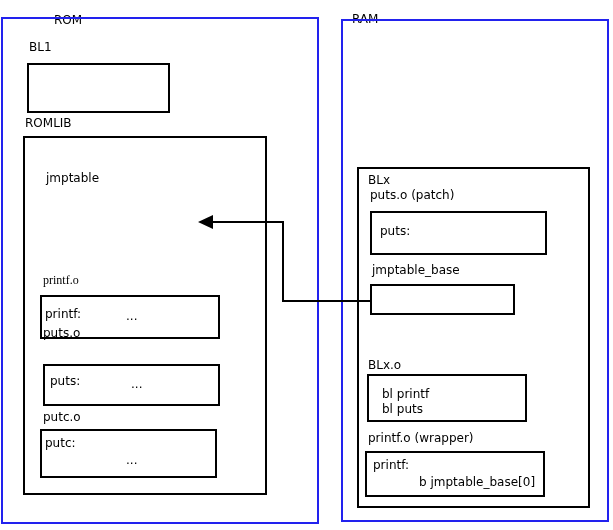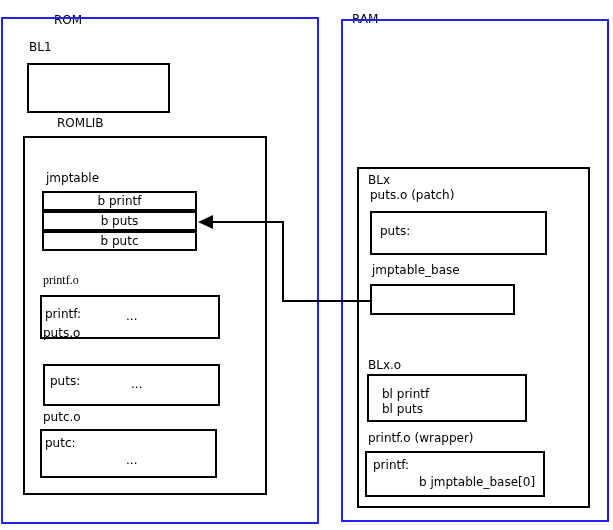--- a/index.html
+++ b/index.html
@@ -29,29 +29,24 @@
 <body>
 
 <div id="canvas">
 
   <div class="label" style="left:54px;top:13px;">ROM</div>
   <div class="frame" style="left:1px;top:17px;width:318px;height:507px;"></div>
 
   <div class="label" style="left:29px;top:40px;">BL1</div>
   <div class="bx" style="left:27px;top:63px;width:143px;height:50px;"></div>
 
-  <div class="label" style="left:25px;top:116px;margin-left:32px;">ROMLIB</div>
+  <div class="label" style="left:25px;top:116px;">ROMLIB</div>
   <div class="bx" style="left:23px;top:136px;width:244px;height:359px;background:transparent;"></div>
 
   <div class="label" style="left:46px;top:171px;">jmptable</div>
-  <div class="rowstack" style="left:42px;top:191px;width:155px;">
-    <div class="row">b printf</div>
-    <div class="row">b puts</div>
-    <div class="row">b putc</div>
-  </div>
 
   <div class="label" style="left:43px;top:273px;font-family:Liberation Serif, serif;">printf.o</div>
   <div class="bx" style="left:40px;top:295px;width:180px;height:44px;">
     <span class="inner" style="left:3px;top:10px;">printf:</span>
     <span class="inner" style="left:84px;top:12px;">...</span>
   </div>
 
   <div class="label" style="left:43px;top:326px;">puts.o</div>
   <div class="bx" style="left:43px;top:364px;width:177px;height:42px;">
     <span class="inner" style="left:5px;top:8px;">puts:</span>

